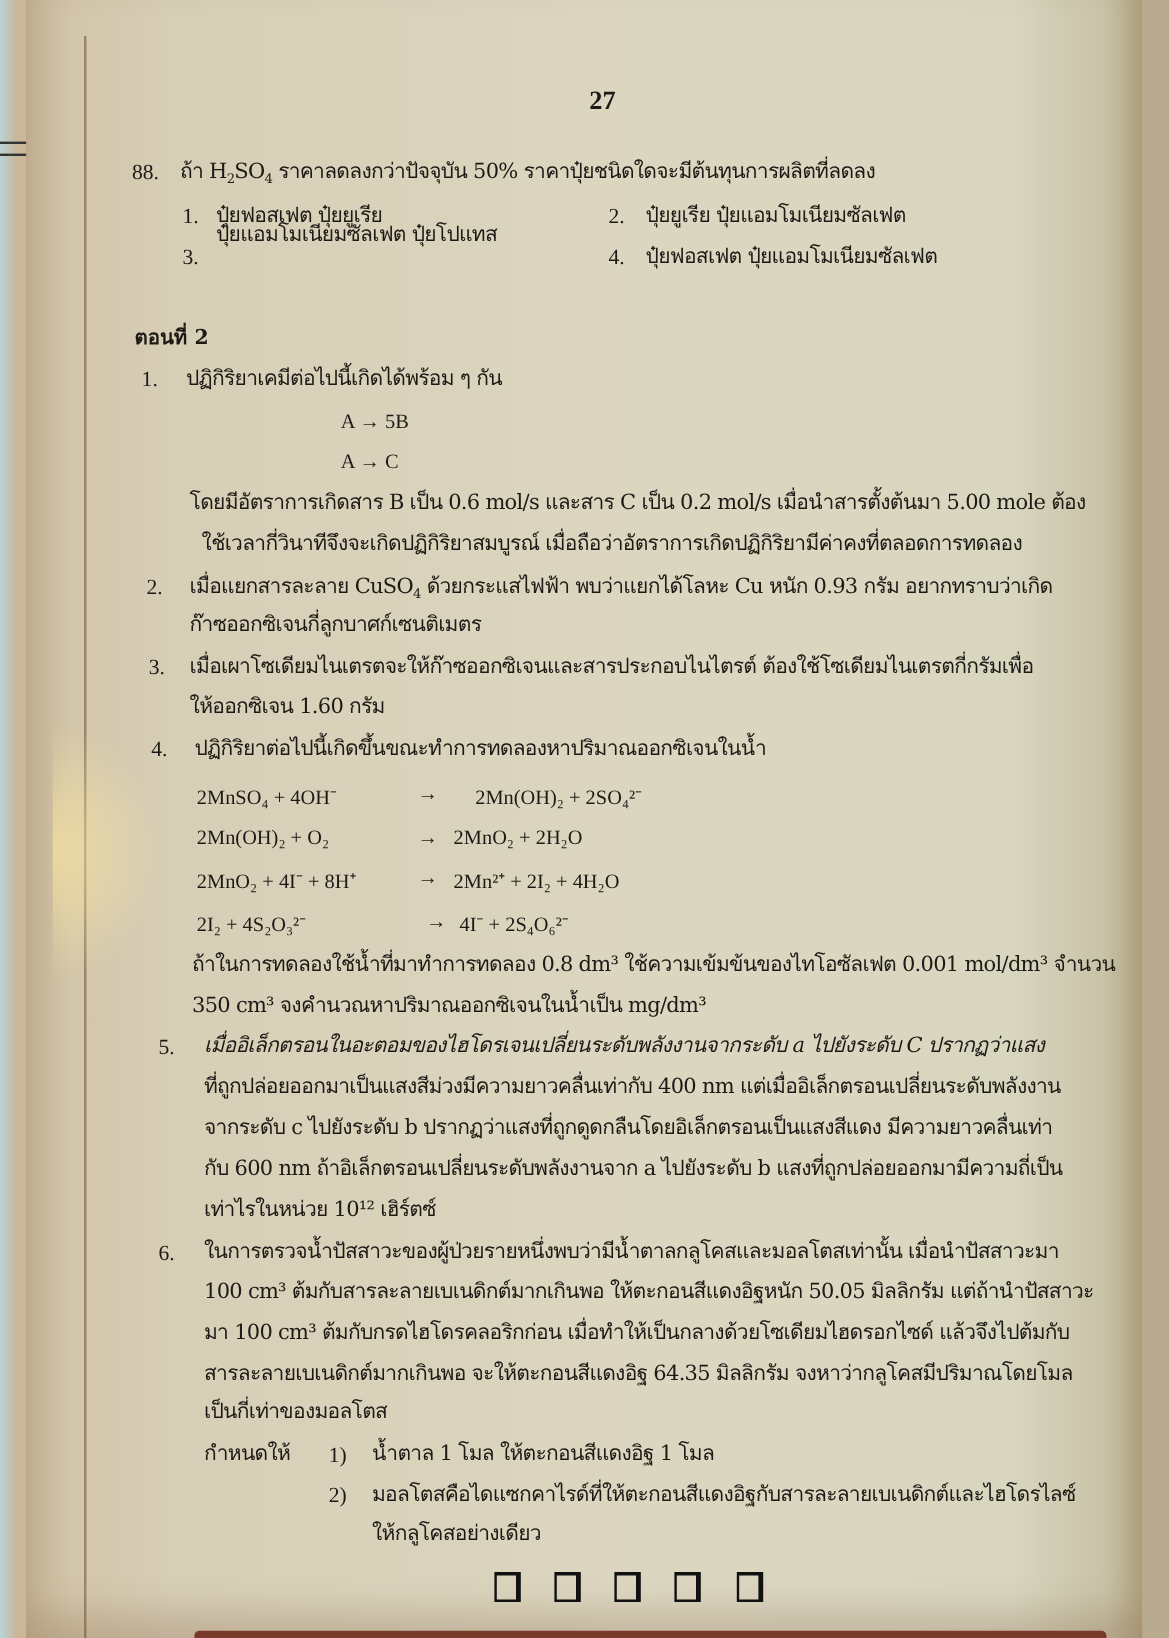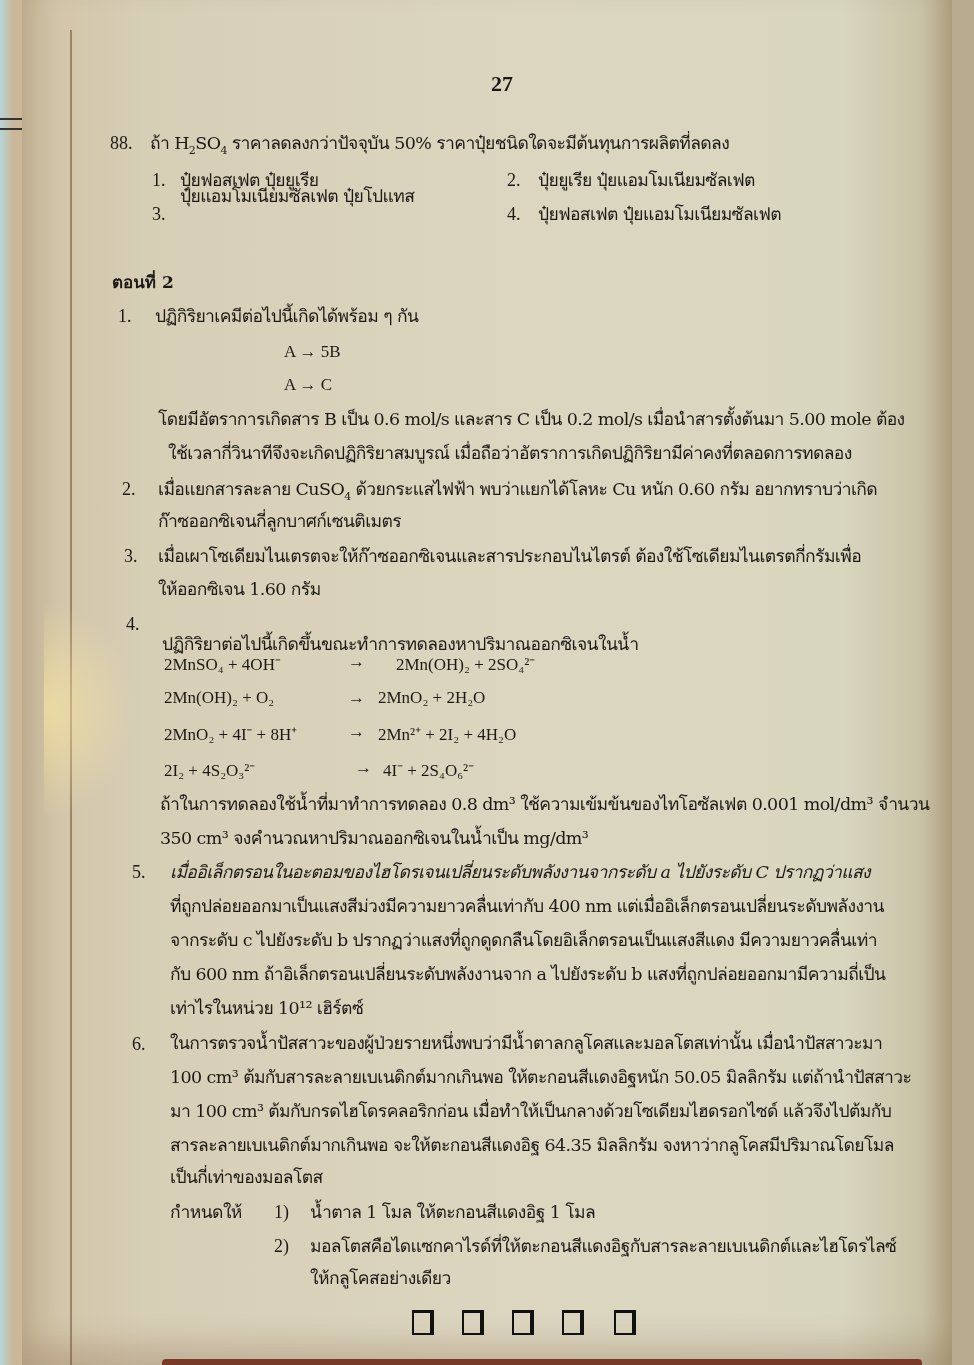--- a/index.html
+++ b/index.html
@@ -66,29 +66,29 @@
 <div class="t section">ตอนที่ 2</div>
 
 <div class="num" style="left:118px;top:306px;">1.</div>
 <div class="line" style="left:155px;top:304px;text-align:center;">ปฏิกิริยาเคมีต่อไปนี้เกิดได้พร้อม ๆ กัน</div>
 <div class="eq" style="left:284px;top:342px;">A → 5B</div>
 <div class="eq" style="left:284px;top:375px;">A → C</div>
 <div class="line" style="left:158px;top:407px;">โดยมีอัตราการเกิดสาร B เป็น 0.6 mol/s และสาร C เป็น 0.2 mol/s เมื่อนำสารตั้งต้นมา 5.00 mole ต้อง</div>
 <div class="line" style="left:168px;top:441px;">ใช้เวลากี่วินาทีจึงจะเกิดปฏิกิริยาสมบูรณ์ เมื่อถือว่าอัตราการเกิดปฏิกิริยามีค่าคงที่ตลอดการทดลอง</div>
 
 <div class="num" style="left:122px;top:479px;">2.</div>
-<div class="line" style="left:158px;top:477px;"><span>เมื่อแยกสารละลาย CuSO</span><sub>4</sub><span> ด้วยกระแสไฟฟ้า พบว่าแยกได้โลหะ Cu หนัก 0.60 กรัม อยากทราบว่าเกิด</span></div>
+<div class="line" style="left:158px;top:477px;"><span>เมื่อแยกสารละลาย CuSO</span><sub>4</sub><span> ด้วยกระแสไฟฟ้า พบว่าแยกได้โลหะ Cu หนัก 0.93 กรัม อยากทราบว่าเกิด</span></div>
 <div class="line" style="left:158px;top:509px;">ก๊าซออกซิเจนกี่ลูกบาศก์เซนติเมตร</div>
 
 <div class="num" style="left:124px;top:546px;">3.</div>
 <div class="line" style="left:158px;top:544px;">เมื่อเผาโซเดียมไนเตรตจะให้ก๊าซออกซิเจนและสารประกอบไนไตรต์ ต้องใช้โซเดียมไนเตรตกี่กรัมเพื่อ</div>
 <div class="line" style="left:158px;top:577px;">ให้ออกซิเจน 1.60 กรัม</div>
 
 <div class="num" style="left:126px;top:614px;">4.</div>
-<div class="line" style="left:162px;top:612px;margin-top:20px;">ปฏิกิริยาต่อไปนี้เกิดขึ้นขณะทำการทดลองหาปริมาณออกซิเจนในน้ำ</div>
+<div class="line" style="left:162px;top:612px;">ปฏิกิริยาต่อไปนี้เกิดขึ้นขณะทำการทดลองหาปริมาณออกซิเจนในน้ำ</div>
 
 <div class="eq" style="left:164px;top:652px;">2MnSO₄ + 4OH⁻</div>
 <div class="arrow" style="left:348px;top:652px;">→</div>
 <div class="eq" style="left:378px;top:652px;margin-left:18px;">2Mn(OH)₂ + 2SO₄²⁻</div>
 
 <div class="eq" style="left:164px;top:688px;">2Mn(OH)₂ + O₂</div>
 <div class="arrow" style="left:348px;top:688px;">→</div>
 <div class="eq" style="left:378px;top:688px;">2MnO₂ + 2H₂O</div>
 
 <div class="eq" style="left:164px;top:722px;">2MnO₂ + 4I⁻ + 8H⁺</div>

